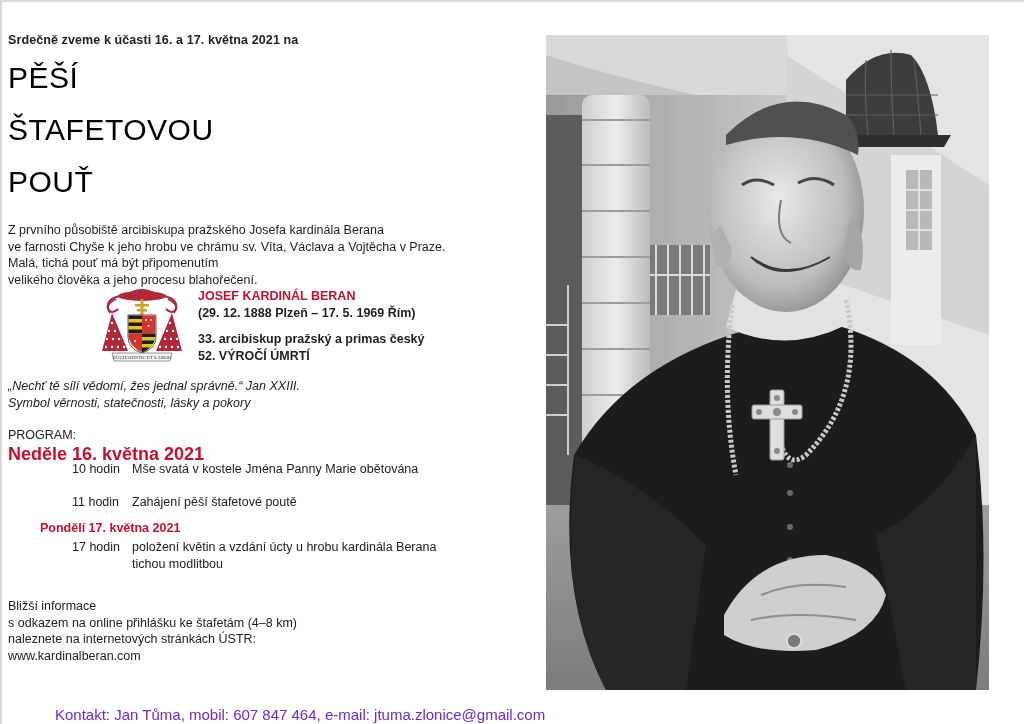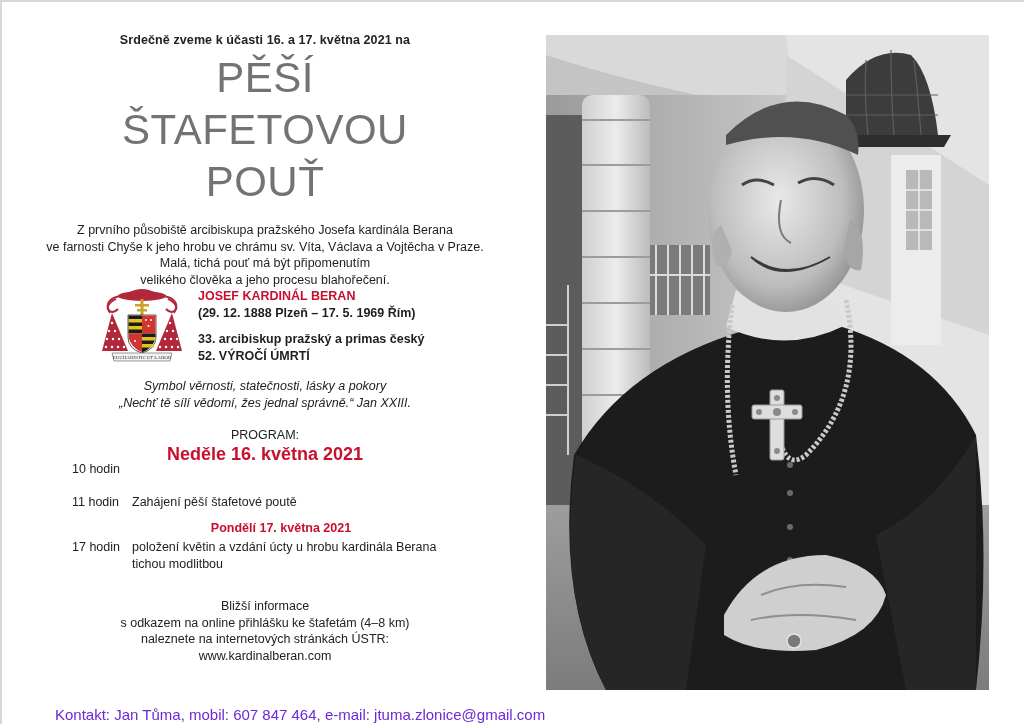--- a/index.html
+++ b/index.html
@@ -3,25 +3,25 @@
 <meta charset="utf-8">
 <style>
   * { box-sizing: border-box; margin: 0; padding: 0; }
   html, body { width: 1024px; height: 724px; overflow: hidden; background: #ffffff; }
   body { font-family: "Liberation Sans", "DejaVu Sans", sans-serif; color: #1e1e1e; position: relative; }
 
   .page-frame { position: absolute; left: 0; top: 0; width: 1024px; height: 724px;
     border-top: 2px solid #d8d8d8; border-left: 2px solid #d8d8d8; }
 
   .left { position: absolute; left: 0; top: 0; width: 530px; height: 724px; }
-  .c { position: absolute; left: 0; width: 530px; text-align: center; }
+  .c { position: absolute; left: 8px; width: 530px; }
 
   .invite { top: 33px; font-size: 12.5px; font-weight: bold; color: #222; letter-spacing: 0.1px; }
 
-  .title { top: 52px; font-size: 42px; line-height: 52px; color: #737373; font-weight: normal; letter-spacing: 0.5px; }
+  .title { top: 52px; font-size: 30px; line-height: 52px; color: #000000; font-weight: normal; letter-spacing: 0.5px; }
   .title div { height: 52px; }
 
   .intro { top: 210px; font-size: 12.5px; line-height: 16.5px; color: #1e1e1e; margin-top: 12px; }
   .intro div { white-space: nowrap; }
 
   .crest { position: absolute; left: 98px; top: 287px; width: 88px; height: 78px; }
 
   .bio { position: absolute; left: 198px; top: 288px; font-size: 12.5px; line-height: 16.5px; font-weight: bold; white-space: nowrap; }
   .bio .red { color: #c8102e; }
   .bio .gap { height: 10px; }
@@ -129,31 +129,32 @@
 
   <div class="bio">
     <div class="red">JOSEF KARDINÁL BERAN</div>
     <div>(29. 12. 1888 Plzeň – 17. 5. 1969 Řím)</div>
     <div class="gap"></div>
     <div>33. arcibiskup pražský a primas český</div>
     <div>52. VÝROČÍ ÚMRTÍ</div>
   </div>
 
   <div class="c quote">
+    <div>„Nechť tě sílí vědomí, žes jednal správně.“ Jan XXIII.</div>
     <div>Symbol věrnosti, statečnosti, lásky a pokory</div>
-    <div>„Nechť tě sílí vědomí, žes jednal správně.“ Jan XXIII.</div>
   </div>
 
   <div class="c prog-label">PROGRAM:</div>
 
   <div class="c day1">Neděle 16. května 2021</div>
 
   <div class="row" style="top:461px;">
     <span class="time">10 hodin</span>
     <span class="desc">
+      <div>Mše svatá v kostele Jména Panny Marie obětována</div>
     </span>
   </div>
 
   <div class="row" style="top:494px;">
     <span class="time">11 hodin</span>
     <span class="desc">
       <div>Zahájení pěší štafetové poutě</div>
     </span>
   </div>
 

